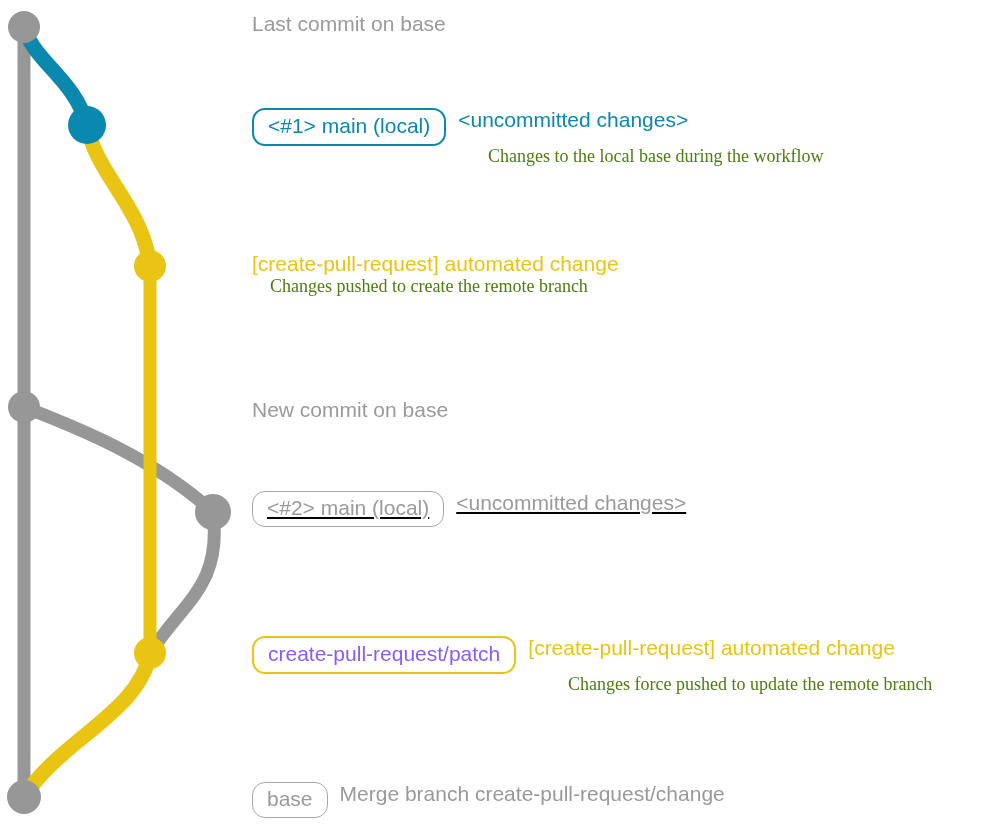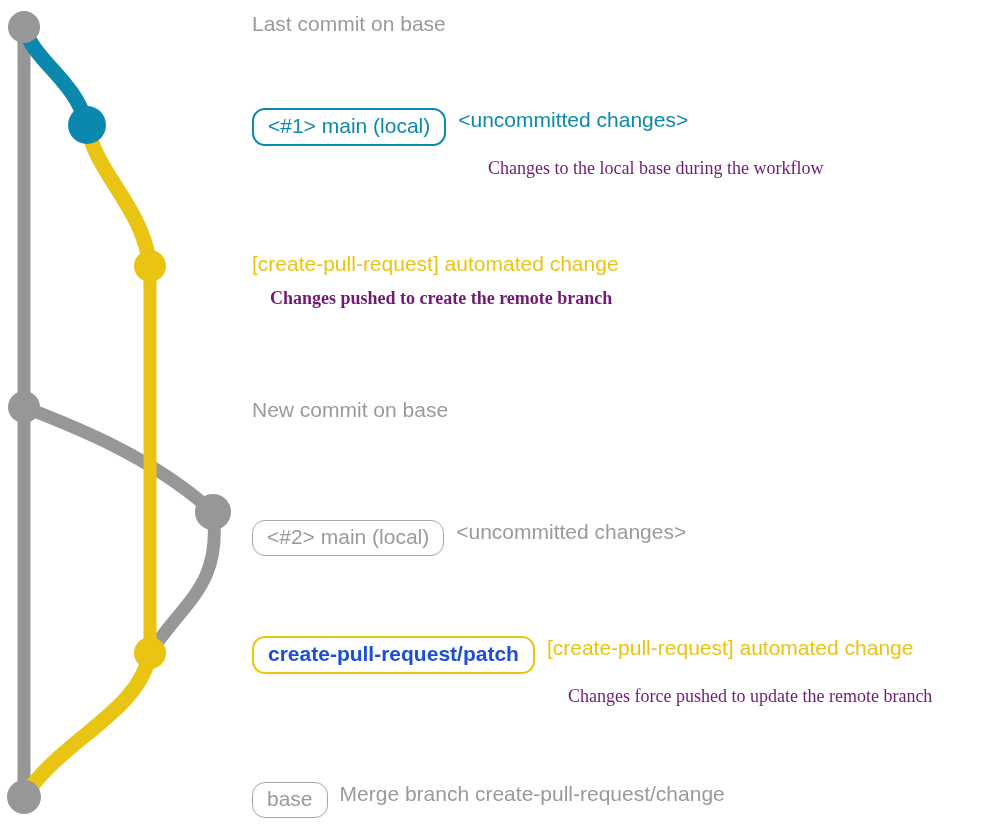--- a/index.html
+++ b/index.html
@@ -53,21 +53,21 @@
     border-radius: 13px;
     padding: 4px 14px 6px 14px;
     font-size: 21px;
     line-height: 24px;
     font-family: "Liberation Sans", sans-serif;
     background: transparent;
     box-sizing: border-box;
   }
   .pill.teal   { border: 2px solid #0b88ad;   color: #0b88ad; }
   .pill.gray   { border: 1.6px solid #a8a8a8; color: #9a9a9a; }
-  .pill.yellow { border: 2px solid #e9c413;   color: #1d4ed8; font-weight: bold; }
+  .pill.yellow { border: 2px solid #e9c413;   color: #8b5cf6; }
 
   .subject {
     font-size: 21px;
     line-height: 24px;
     font-family: "Liberation Sans", sans-serif;
     padding-left: 12px;
   }
   .subject.teal   { color: #0b88ad; }
   .subject.gray   { color: #9a9a9a; }
   .subject.yellow { color: #e9c413; }
@@ -77,25 +77,25 @@
     line-height: 24px;
     font-family: "Liberation Sans", sans-serif;
   }
   .standalone-subject.gray   { color: #9a9a9a; }
   .standalone-subject.yellow { color: #e9c413; }
 
   .note {
     font-family: "Liberation Serif", serif;
     font-size: 18px;
     line-height: 21px;
-    color: #701a75;
-    margin-top: 12px;
+    color: #4d7c0f;
+    margin-top: 0;
     white-space: nowrap;
   }
-  .note.indent-sm { padding-left: 18px; font-weight: bold; }
+  .note.indent-sm { padding-left: 18px; }
   .note.indent-md { padding-left: 236px; }
   .note.indent-lg { padding-left: 236px; }
   .note.indent-xl { padding-left: 316px; }
 </style>
 </head>
 <body>
 
 <div id="diagram-root">
 
   <div id="graph-layer">
@@ -137,21 +137,21 @@
 
   <div class="row" style="top:252px;">
     <div class="standalone-subject yellow">[create-pull-request] automated change</div>
     <div class="note indent-sm">Changes pushed to create the remote branch</div>
   </div>
 
   <div class="row" style="top:398px;">
     <div class="standalone-subject gray">New commit on base</div>
   </div>
 
-  <div class="row" style="top:520px;">
+  <div class="row" style="top:491px;text-decoration:underline;">
     <div class="row-line">
       <span class="pill gray">&lt;#2&gt; main (local)</span>
       <span class="subject gray">&lt;uncommitted changes&gt;</span>
     </div>
   </div>
 
   <div class="row" style="top:636px;">
     <div class="row-line">
       <span class="pill yellow">create-pull-request/patch</span>
       <span class="subject yellow">[create-pull-request] automated change</span>

